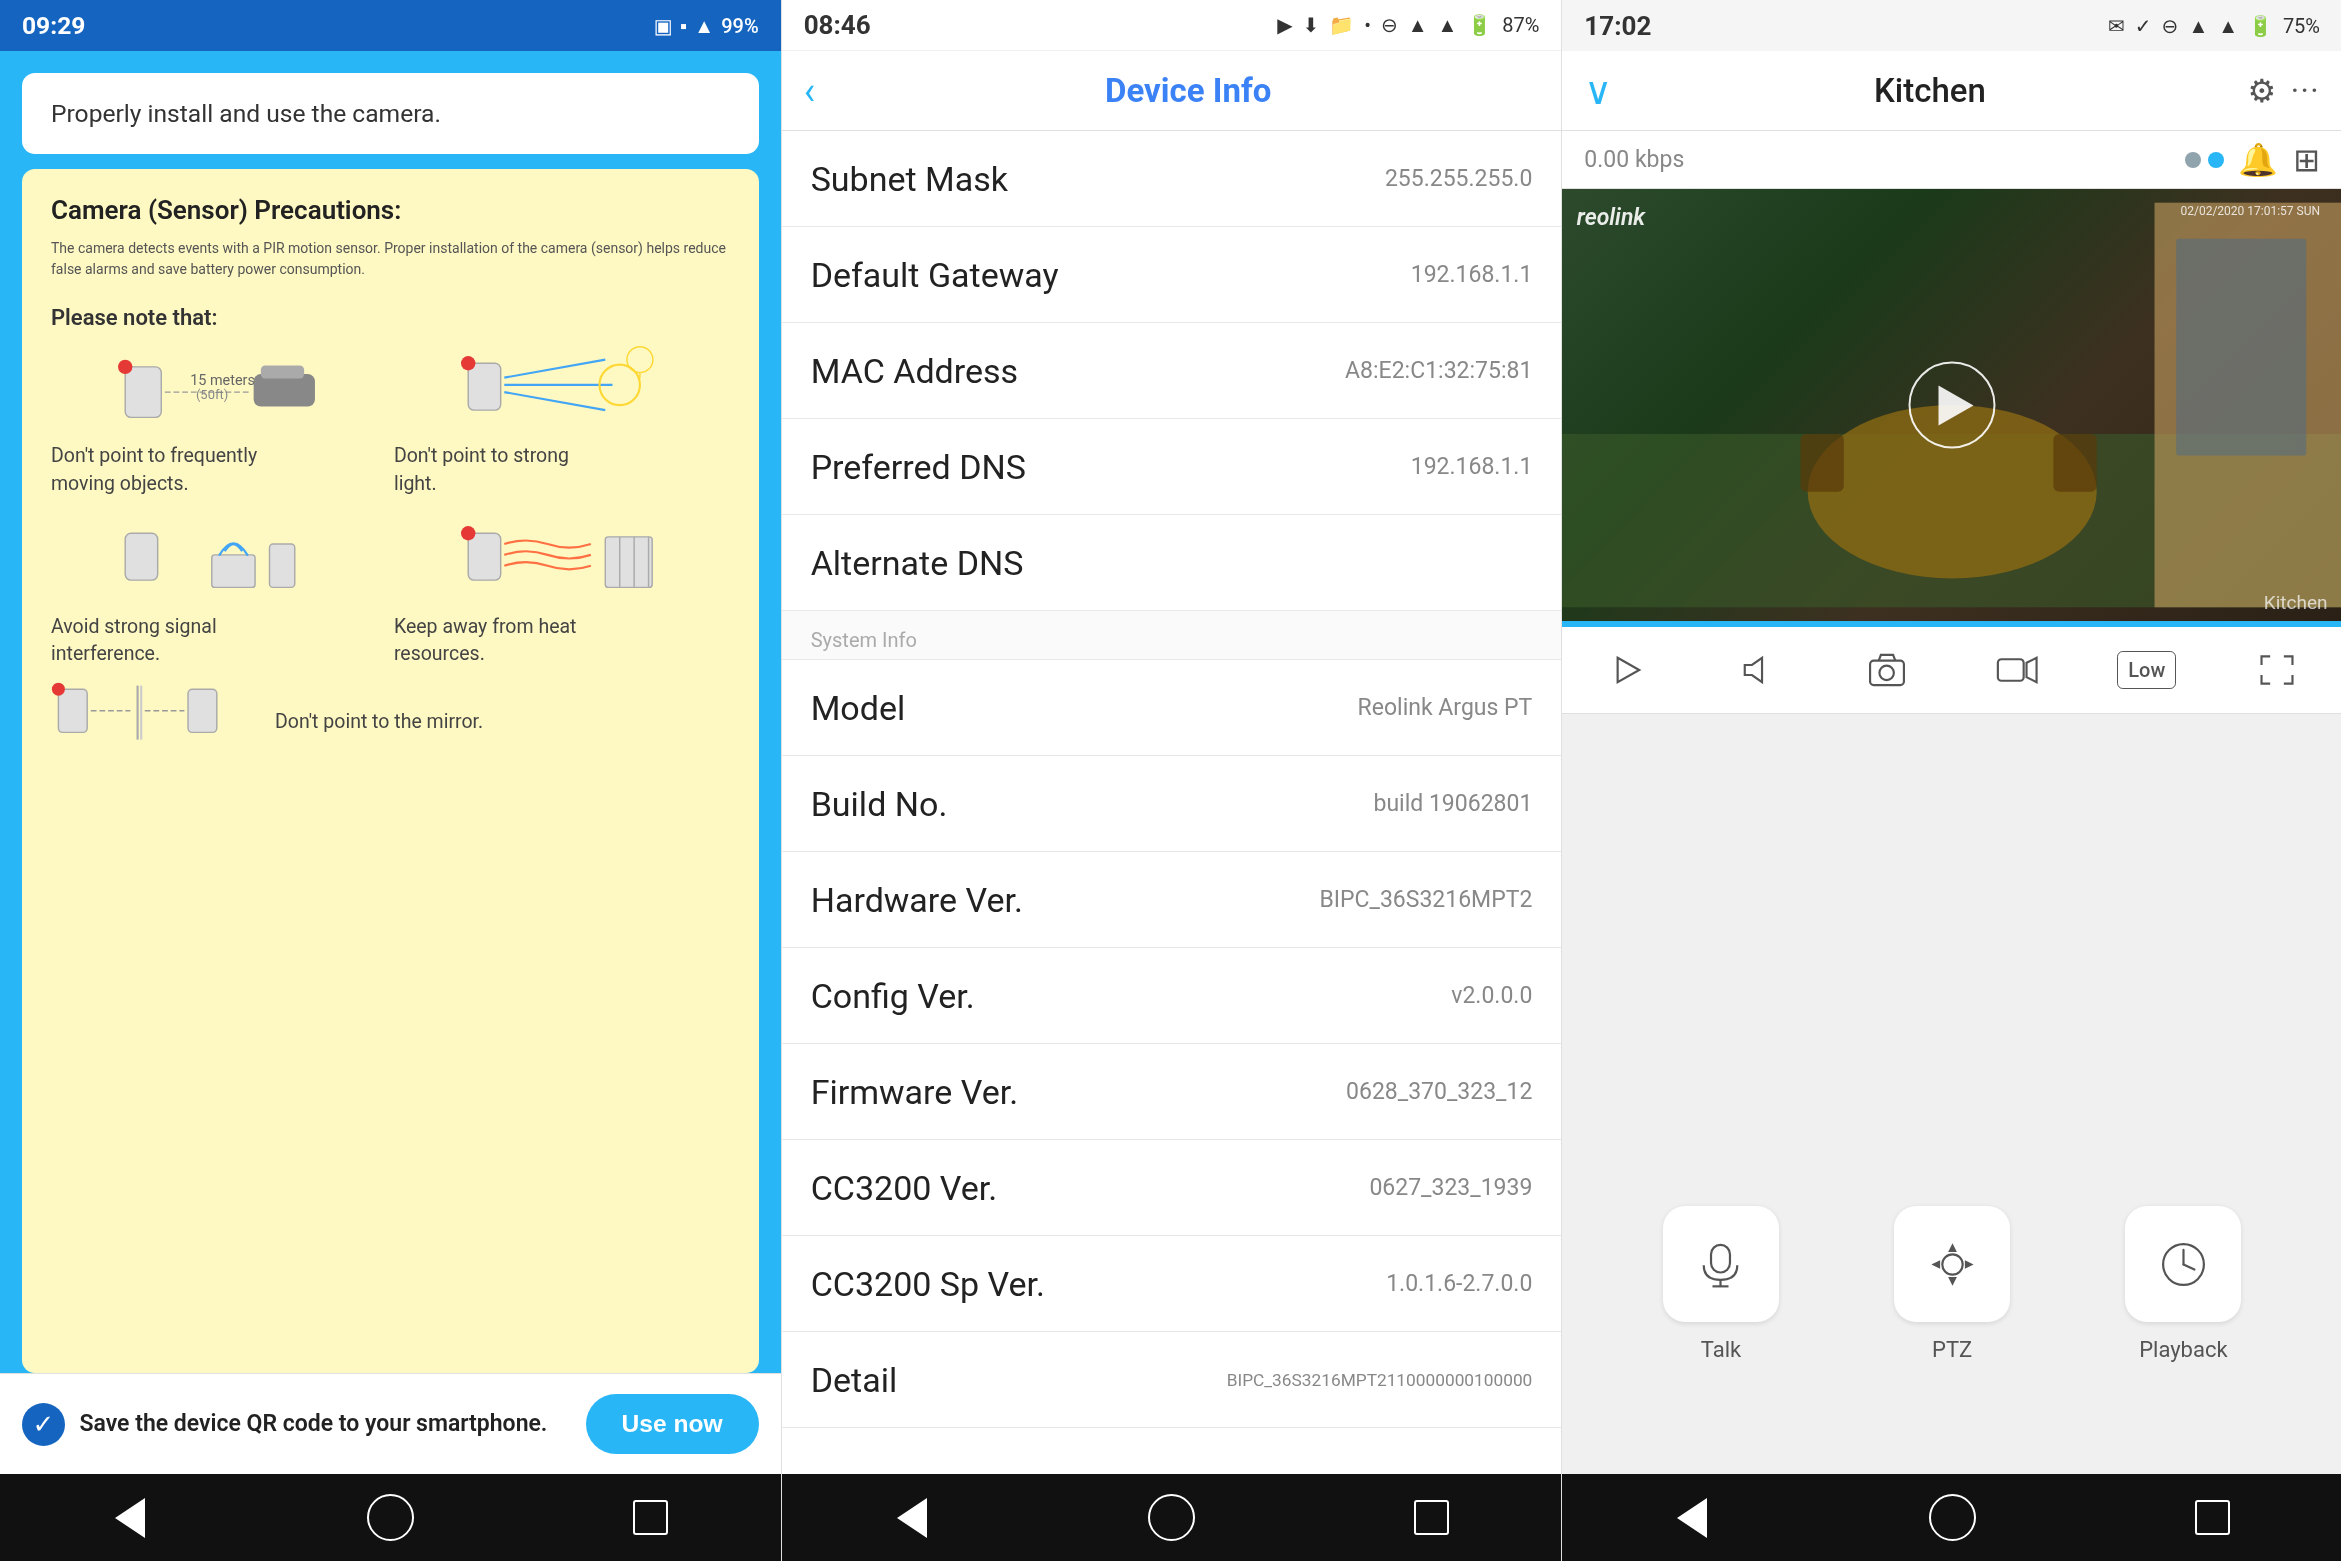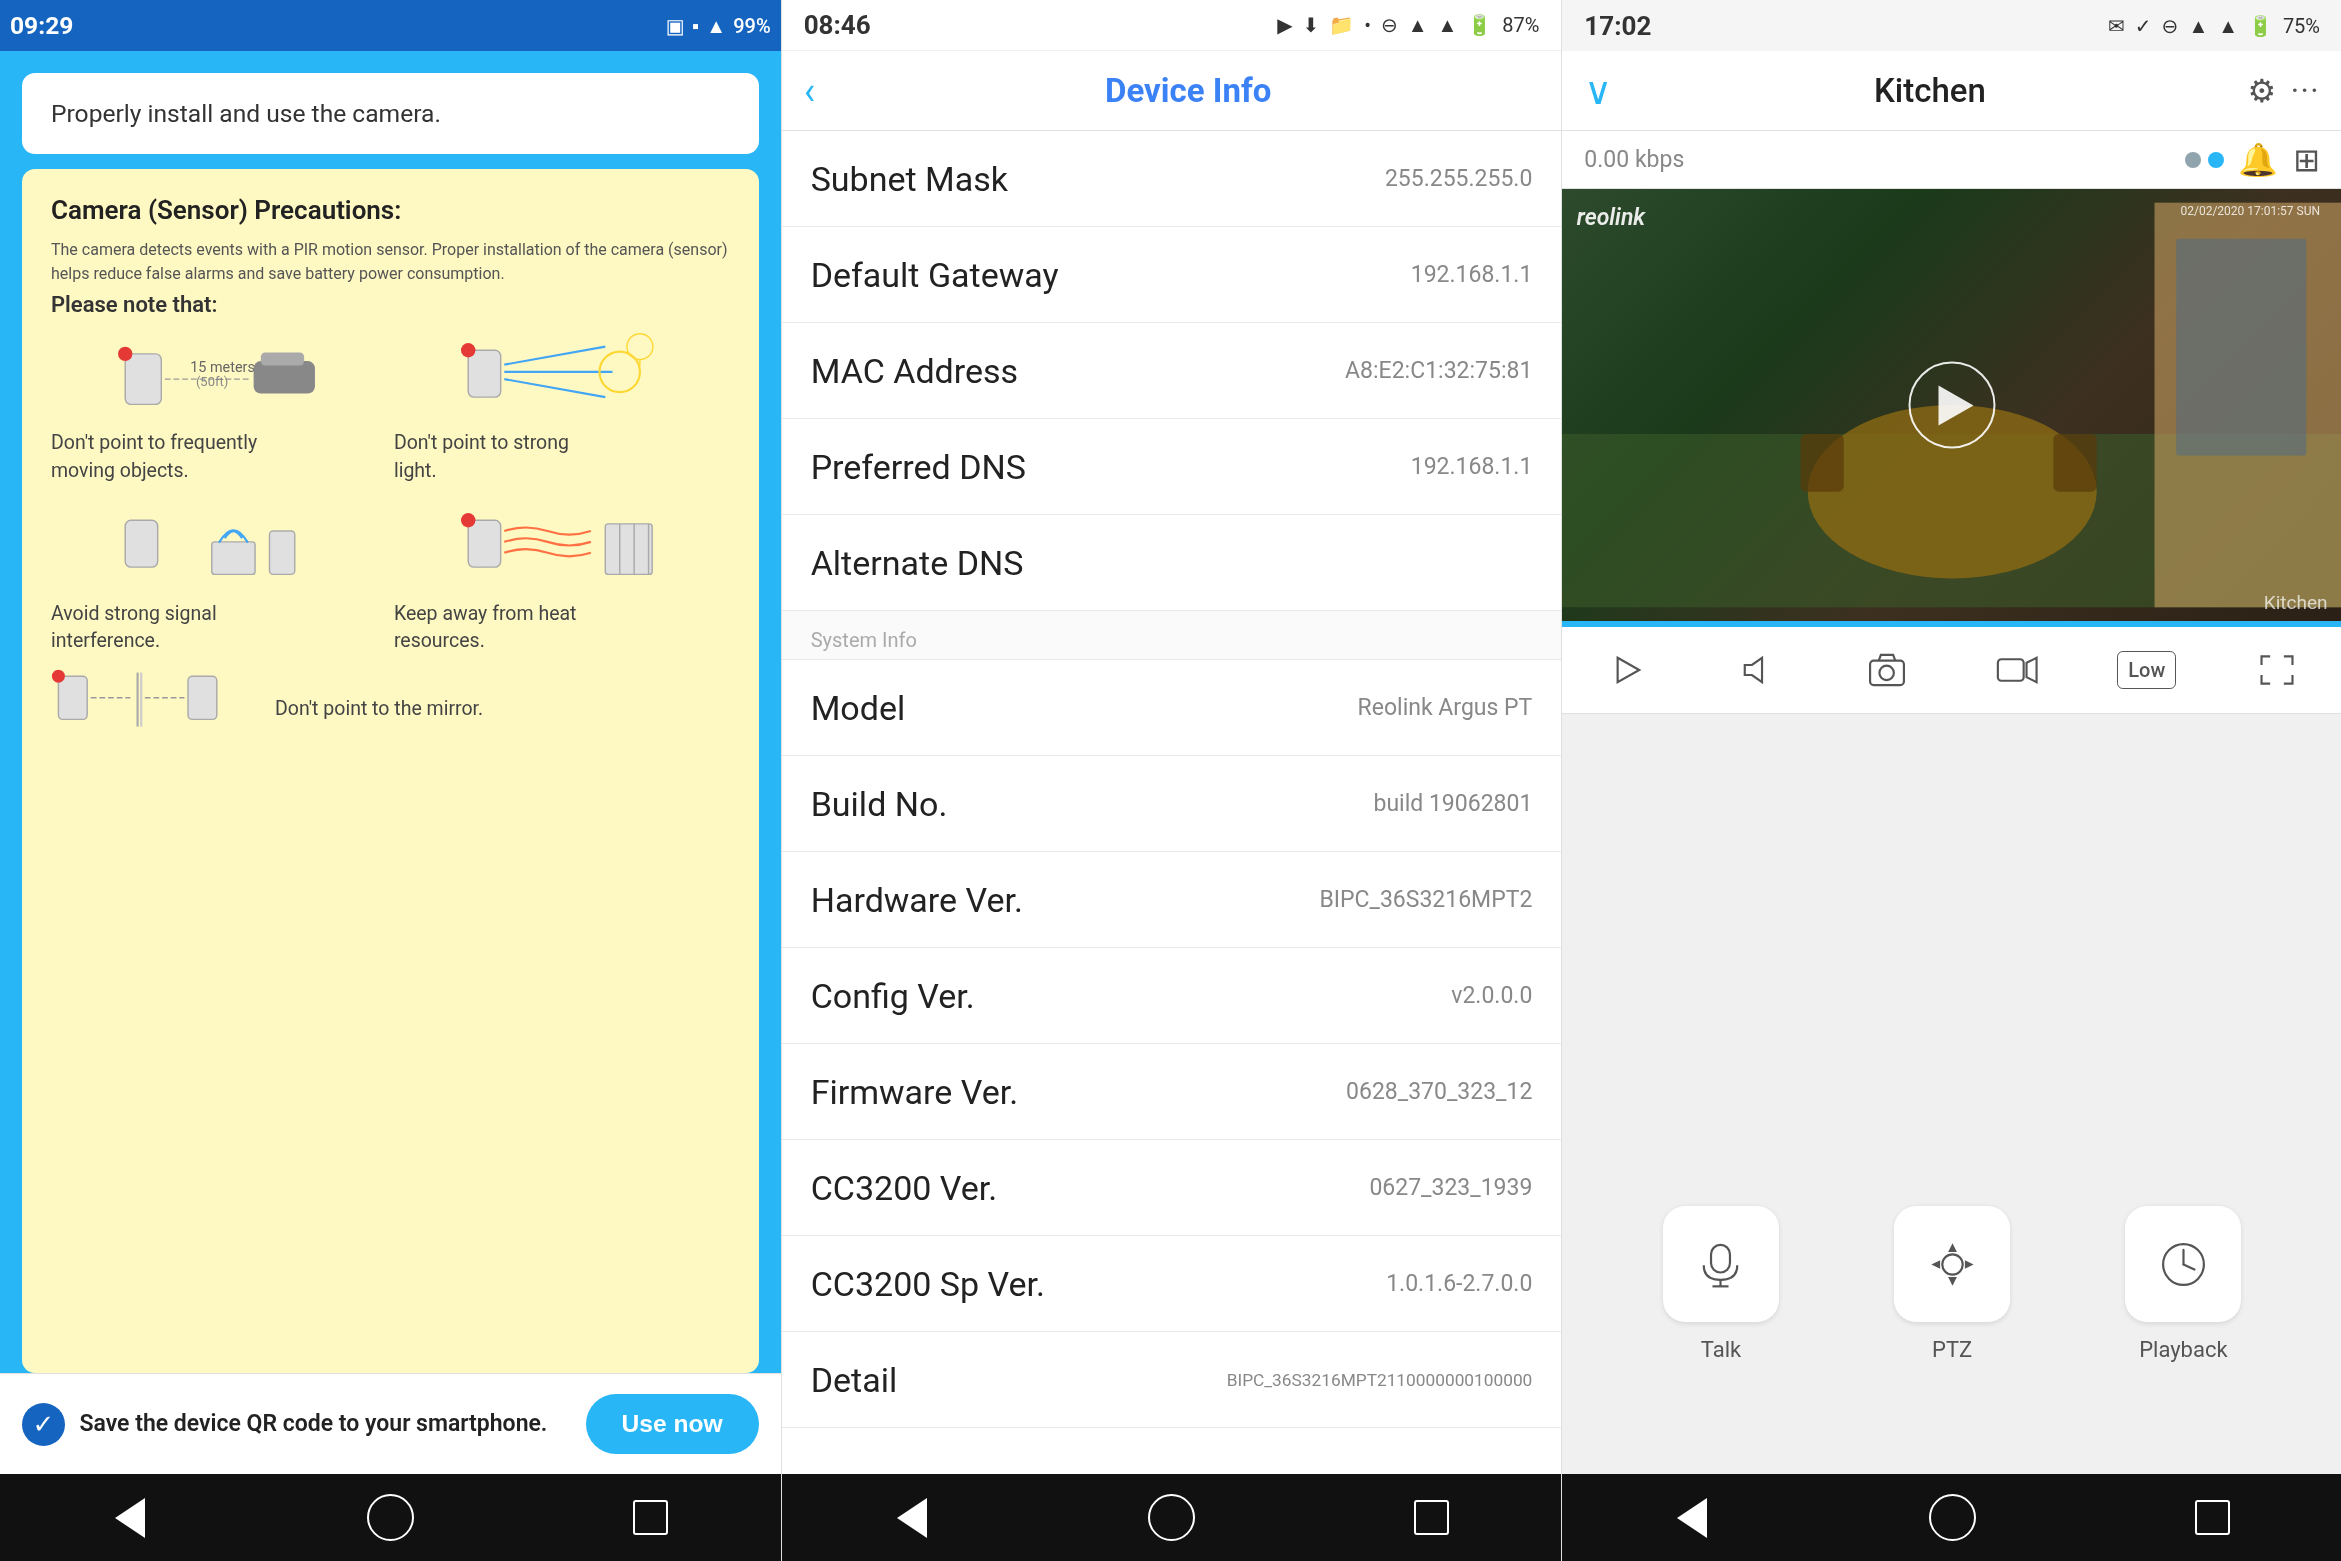--- a/index.html
+++ b/index.html
@@ -21,21 +21,21 @@
       display: flex;
       flex-direction: column;
       position: relative;
     }
     .status-bar {
       height: 51px;
       background: #1565c0;
       display: flex;
       align-items: center;
       justify-content: space-between;
-      padding: 0 10px;
+      padding: 0 22px;
       color: #fff;
       font-size: 24.6px;
       font-weight: 500;
     }
     .status-bar .time { font-weight: 700; }
     .status-bar .icons { display: flex; gap: 7.2px; align-items: center; font-size: 20px; }
 
     .panel1-content {
       flex: 1;
       display: flex;
@@ -62,24 +62,24 @@
       flex: 1;
       overflow: hidden;
     }
     .precautions-card h2 {
       font-size: 26px;
       font-weight: 600;
       margin-bottom: 13px;
       color: #222;
     }
     .precautions-card .desc {
-      font-size: 16px;
+      font-size: 14px;
       color: #555;
       line-height: 1.5;
-      margin-bottom: 6px;
+      margin-bottom: 25px;
     }
     .precautions-card .note {
       font-size: 22px;
       font-weight: 600;
       margin-bottom: 11.6px;
       color: #333;
     }
 
     .precaution-grid {
       display: grid;

